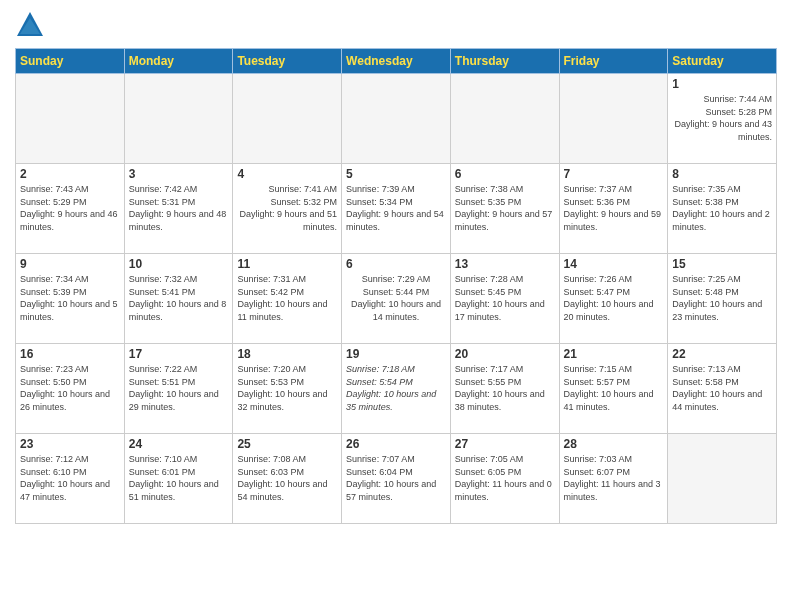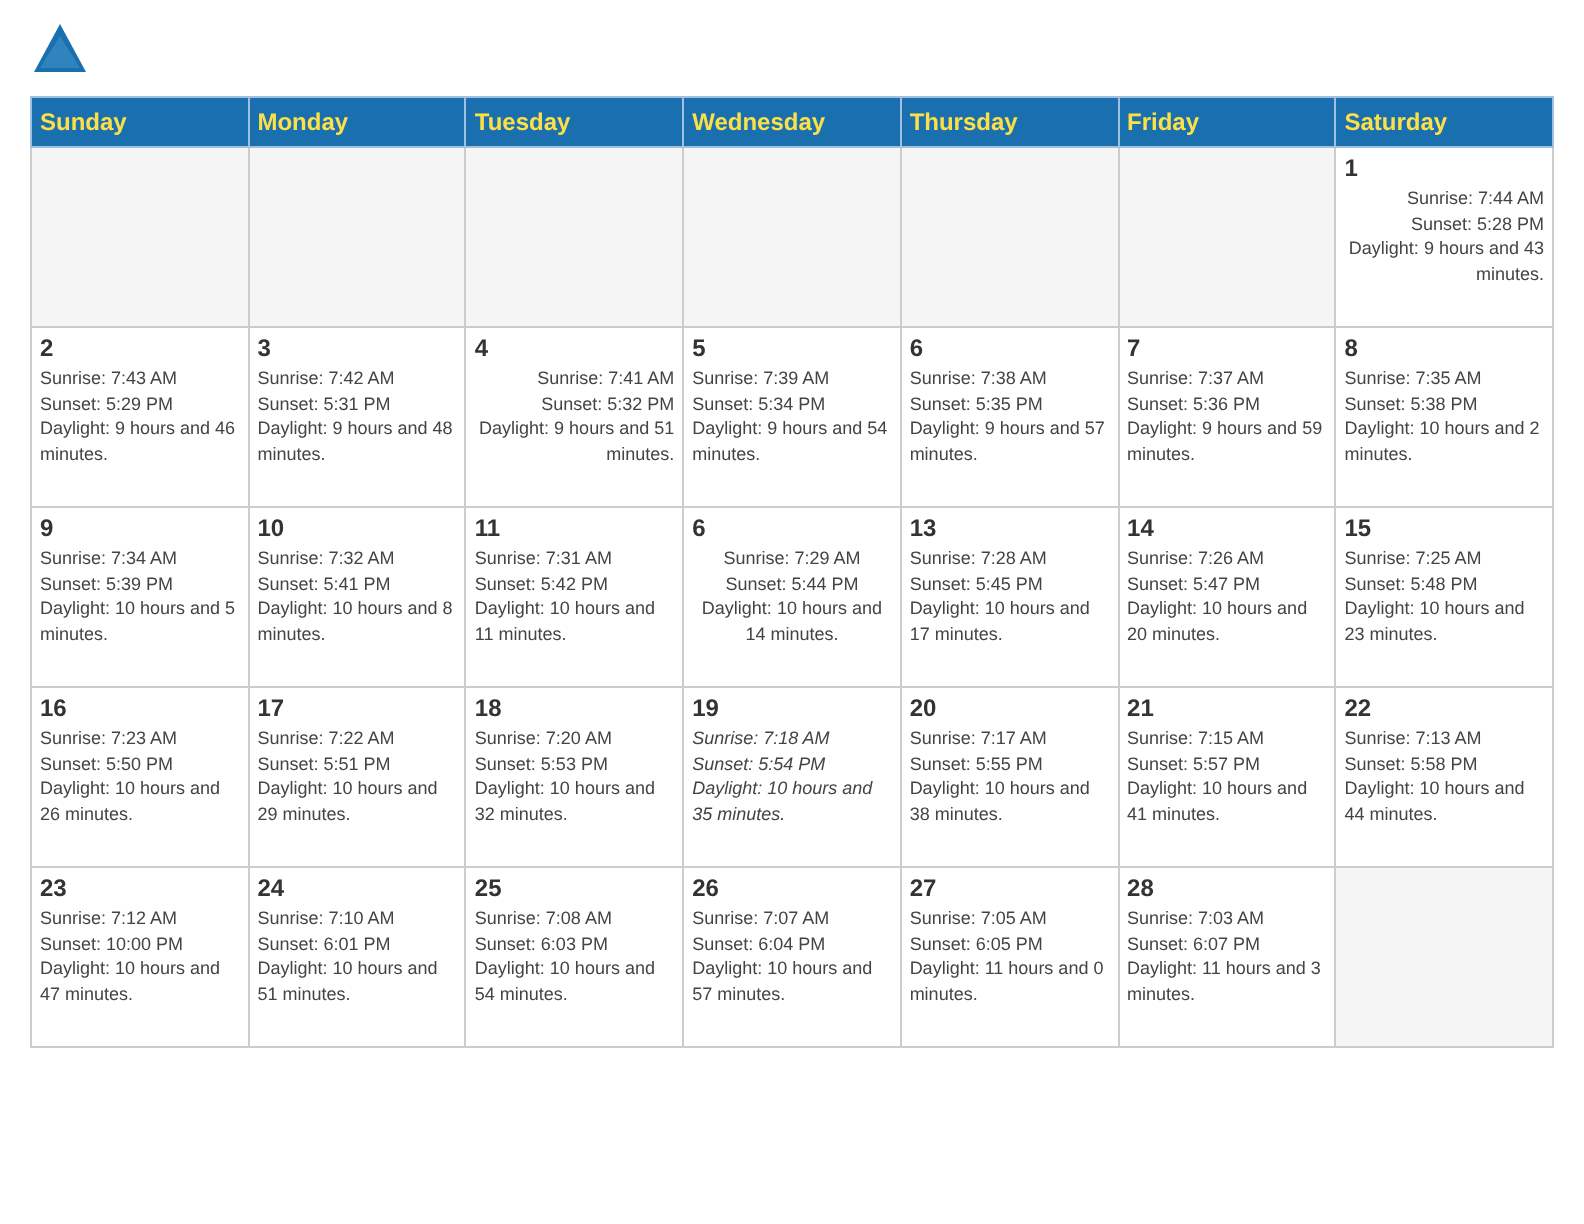--- a/index.html
+++ b/index.html
@@ -263,21 +263,21 @@
             <span class="day-num">22</span>
             <div class="day-info" style="white-space: pre-line;">Sunrise: 7:13 AM
 Sunset: 5:58 PM
 Daylight: 10 hours and 44 minutes.</div>
           </td>
         </tr>
         <tr>
           <td>
             <span class="day-num">23</span>
             <div class="day-info" style="white-space: pre-line;">Sunrise: 7:12 AM
-Sunset: 10:00 PM
+Sunset: 6:10 PM
 Daylight: 10 hours and 47 minutes.</div>
           </td>
           <td>
             <span class="day-num">24</span>
             <div class="day-info" style="white-space: pre-line;">Sunrise: 7:10 AM
 Sunset: 6:01 PM
 Daylight: 10 hours and 51 minutes.</div>
           </td>
           <td>
             <span class="day-num">25</span>

